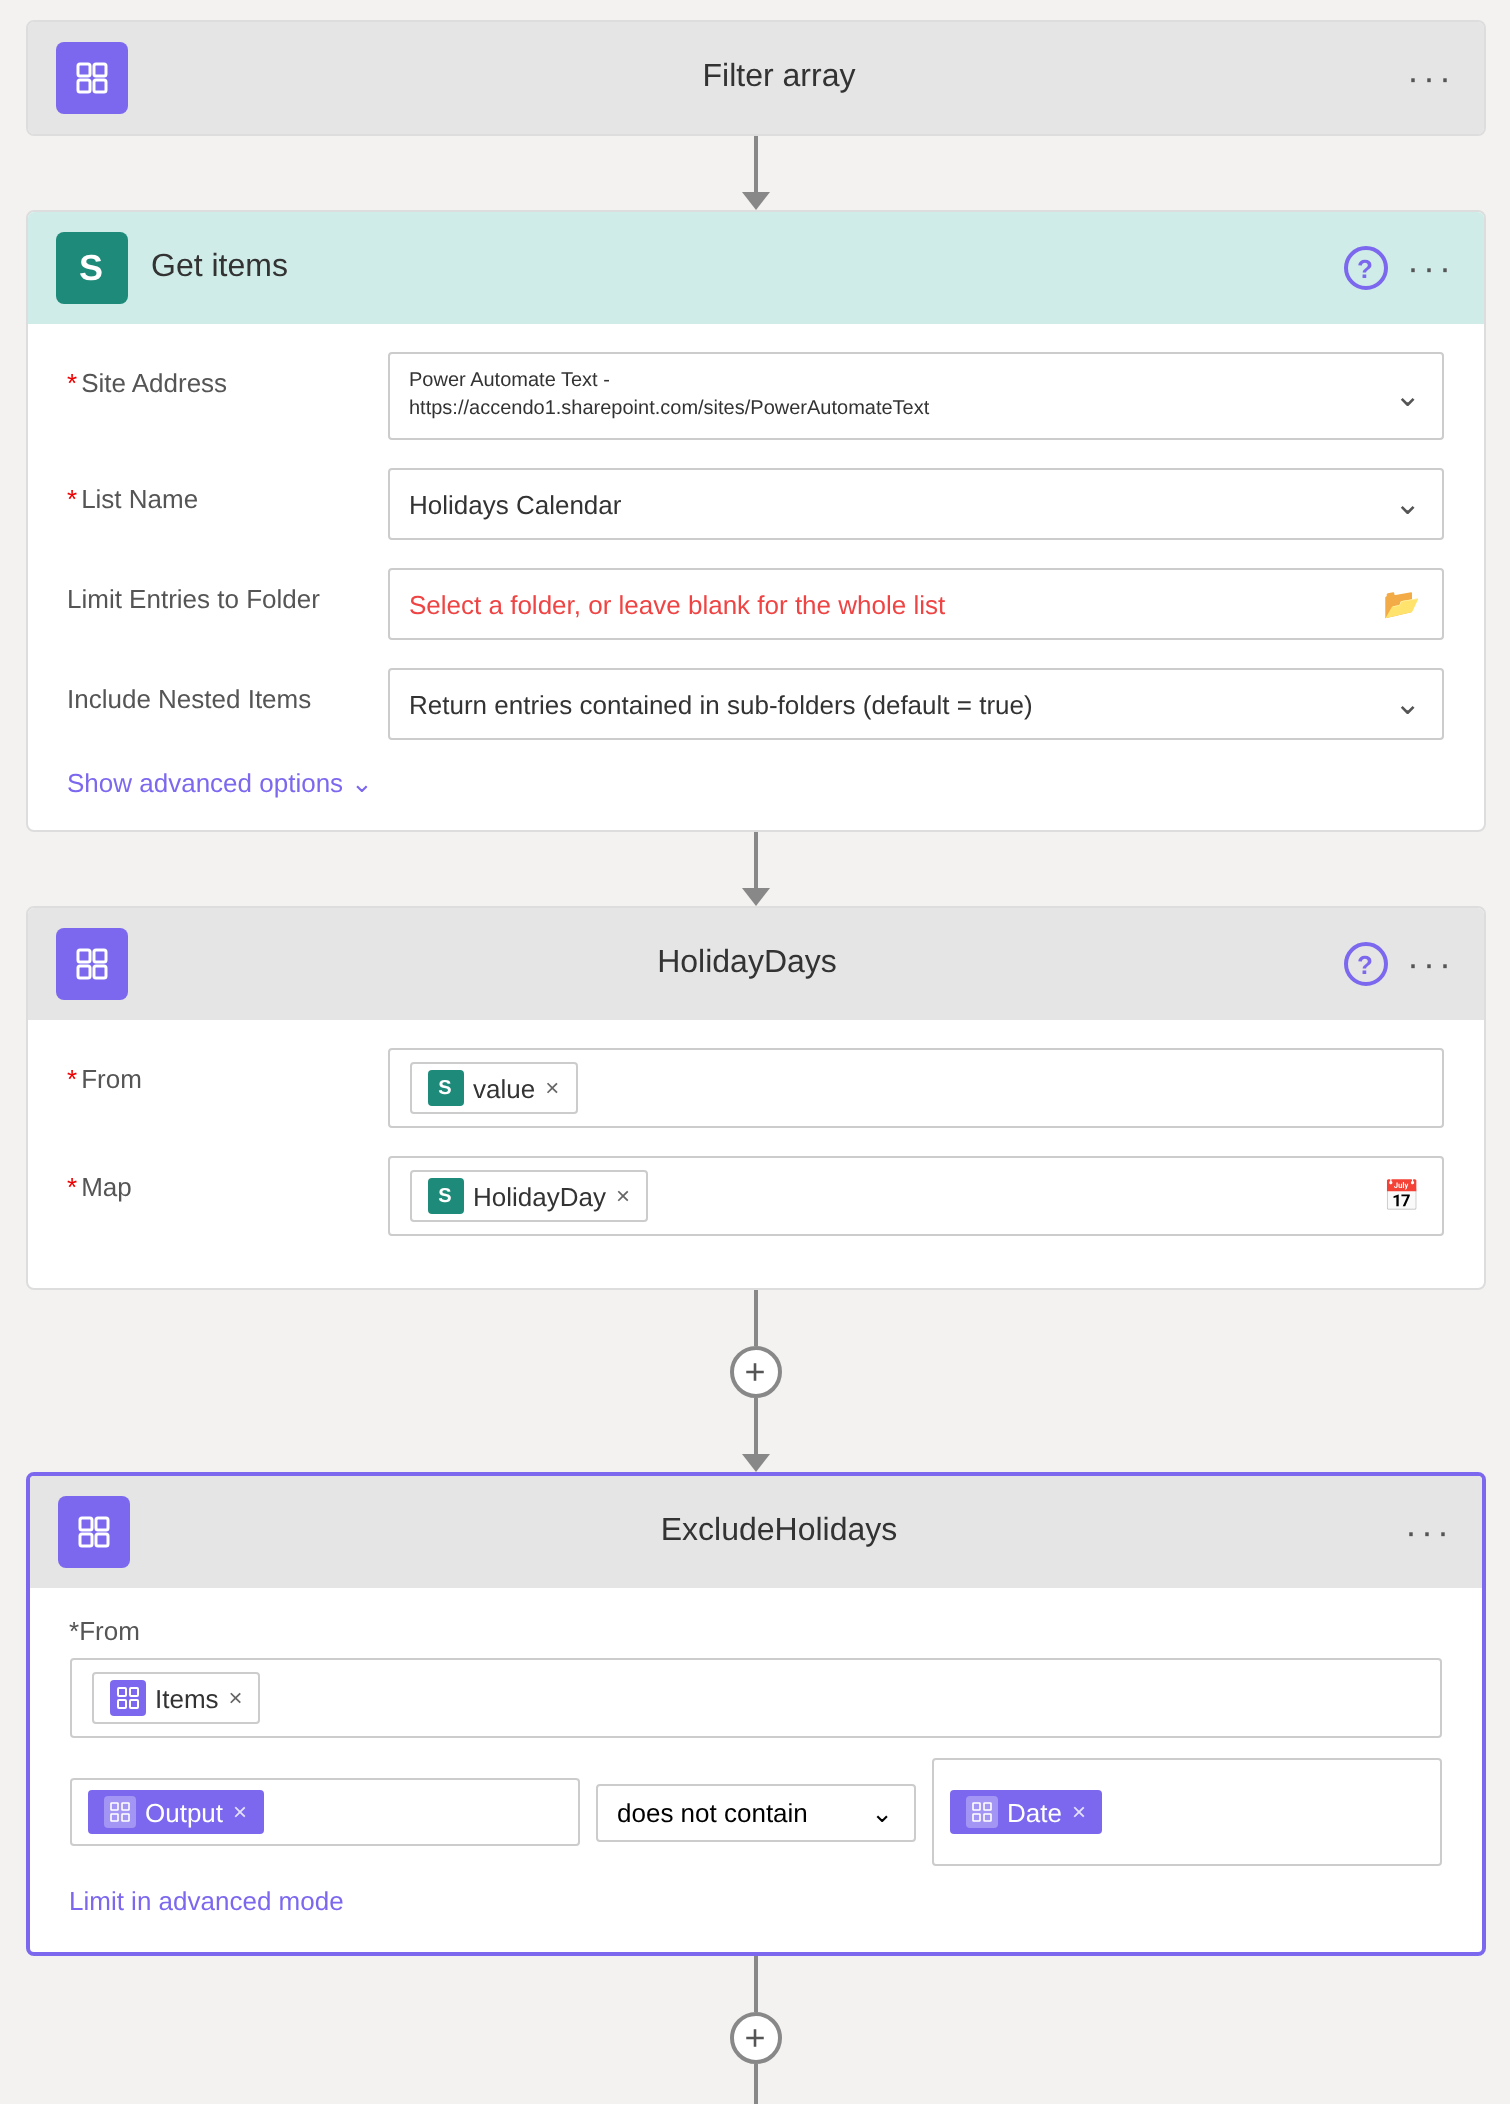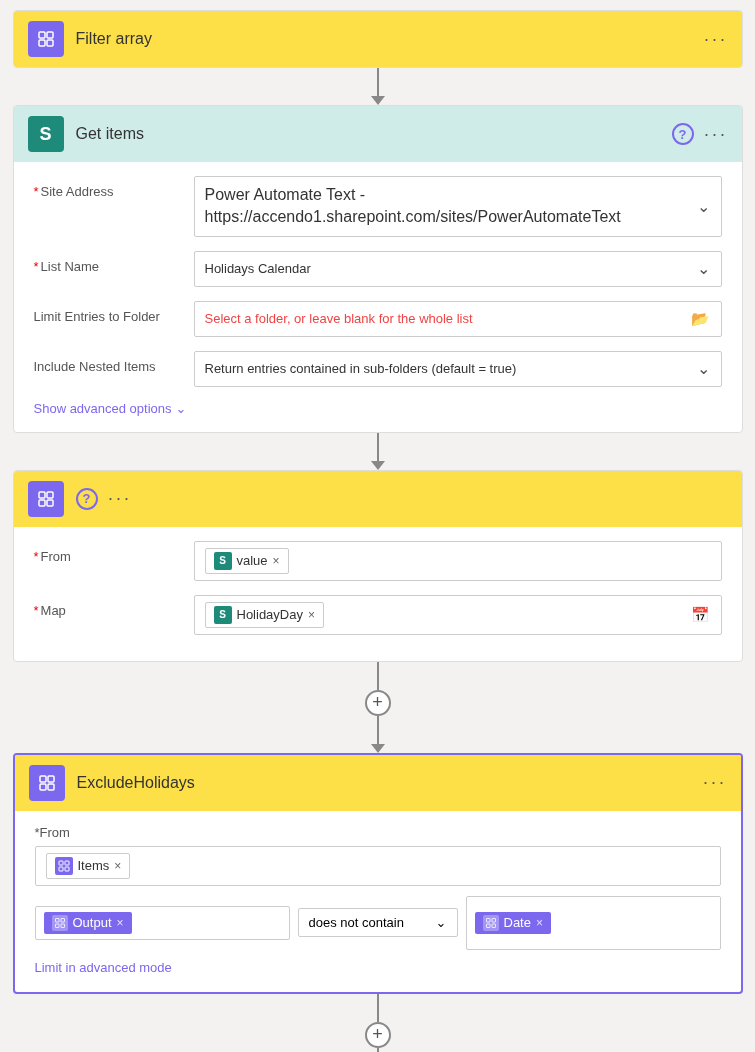--- a/index.html
+++ b/index.html
@@ -73,21 +73,22 @@
 
     
     .card-header {
       display: flex;
       align-items: center;
       padding: 10px 14px;
       min-height: 52px;
     }
 
     .card-header.purple-bg {
-      background: #fde047;
+      background: #e5e5e5;
+      text-align: center;
     }
     .card-header.teal-bg {
       background: #d0ece8;
     }
 
     .card-icon {
       width: 36px;
       height: 36px;
       border-radius: 4px;
       display: flex;
@@ -349,21 +350,21 @@
       align-items: center;
       justify-content: space-between;
     }
 
     .calendar-icon {
       color: #888;
       font-size: 15px;
     }
 
     .site-address-value {
-      font-size: 16px;
+      font-size: 10px;
       color: #333;
       line-height: 1.4;
     }
 
     
     .filter-array-card {
       width: 730px;
     }
 
   </style>
@@ -468,20 +469,21 @@
   <div class="card">
     <div class="card-header purple-bg">
       <div class="card-icon icon-purple">
         <svg width="20" height="20" viewBox="0 0 20 20" fill="none">
           <rect x="3" y="3" width="6" height="6" rx="1" stroke="white" stroke-width="1.5" fill="none"></rect>
           <rect x="11" y="3" width="6" height="6" rx="1" stroke="white" stroke-width="1.5" fill="none"></rect>
           <rect x="3" y="11" width="6" height="6" rx="1" stroke="white" stroke-width="1.5" fill="none"></rect>
           <rect x="11" y="11" width="6" height="6" rx="1" stroke="white" stroke-width="1.5" fill="none"></rect>
         </svg>
       </div>
+      <span class="card-title">HolidayDays</span>
       <div class="card-actions">
         <div class="help-icon">
           <span>?</span>
         </div>
         <span class="more-icon">···</span>
       </div>
     </div>
     <div class="card-body">
 
       <div class="field-row">

